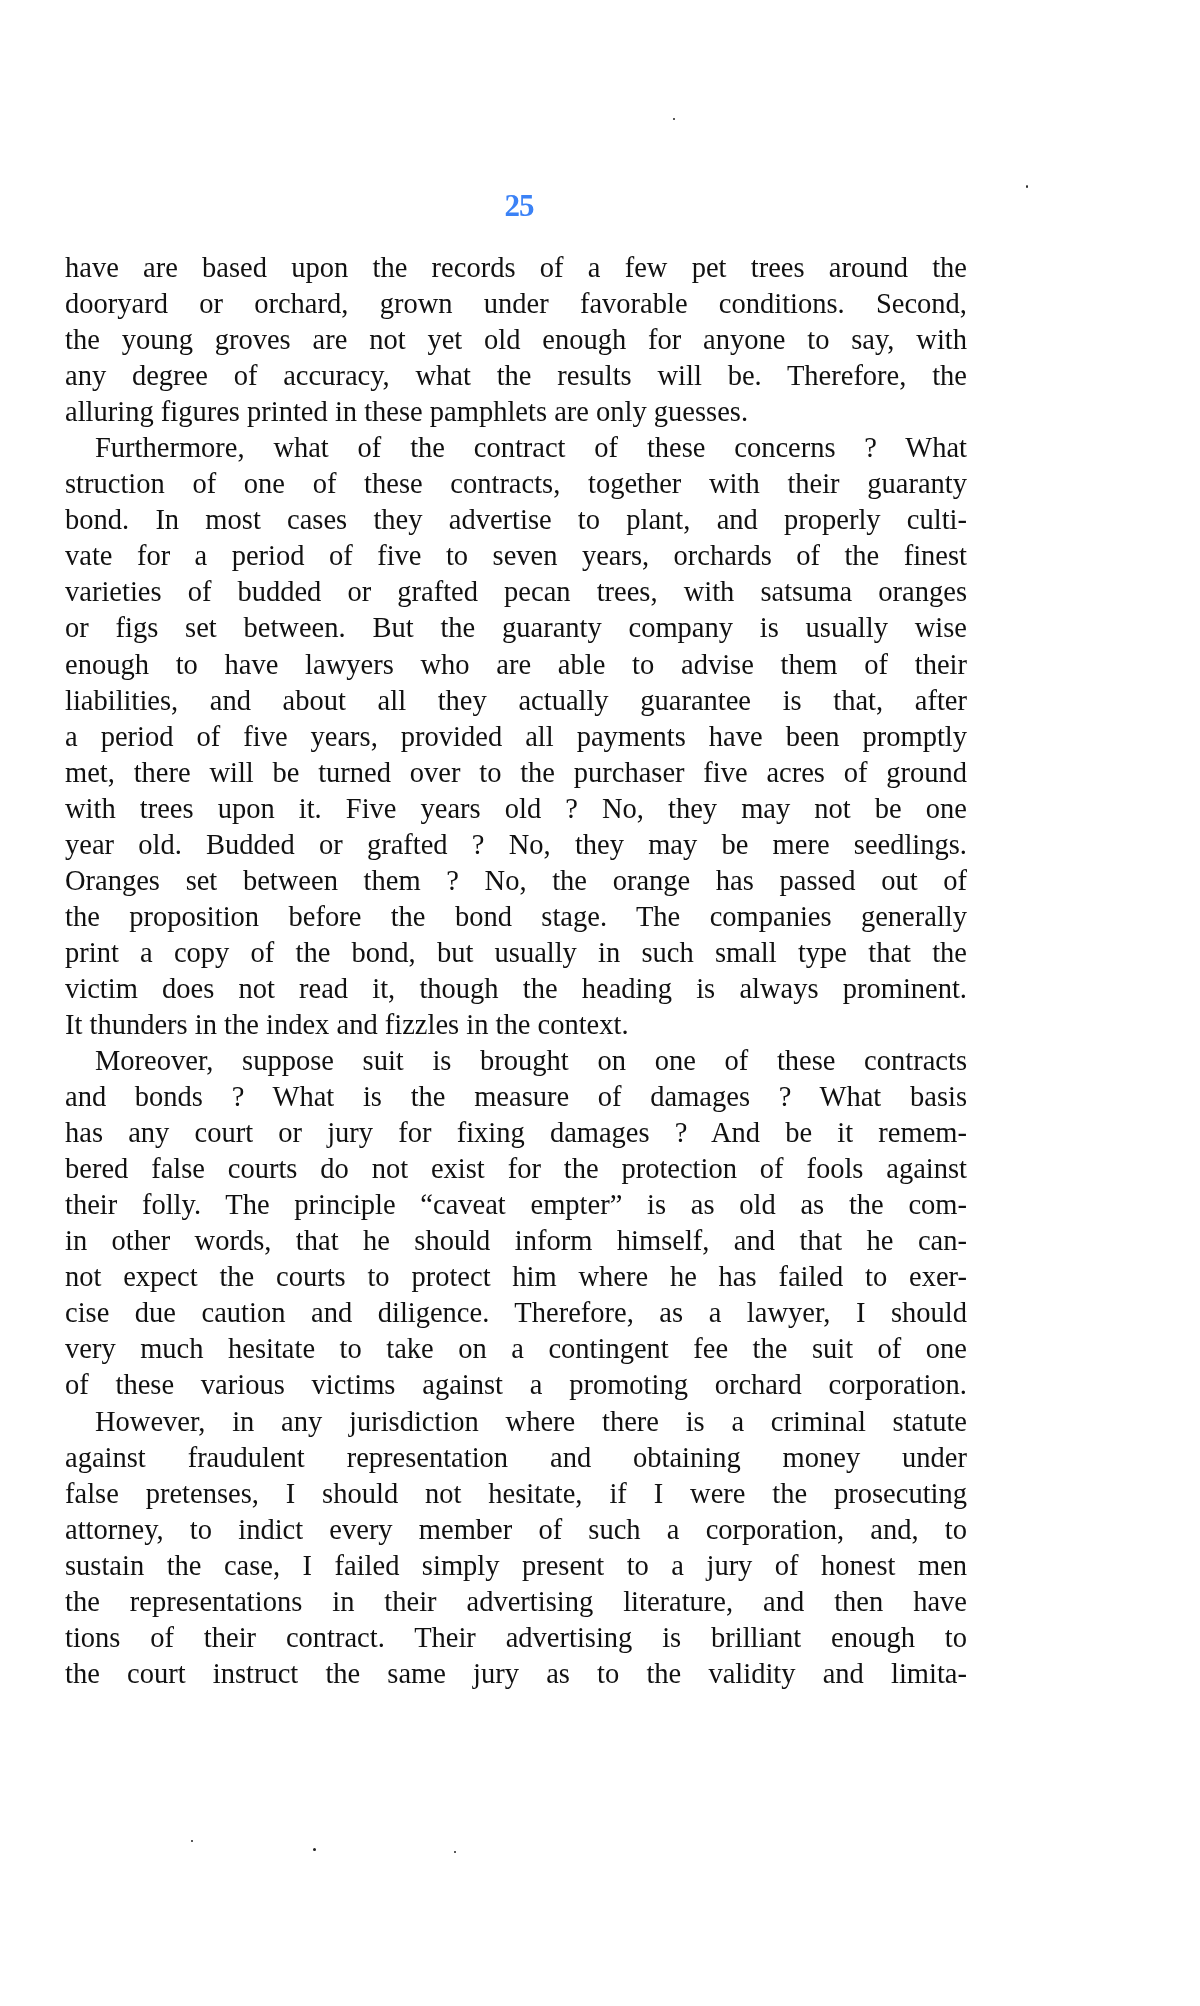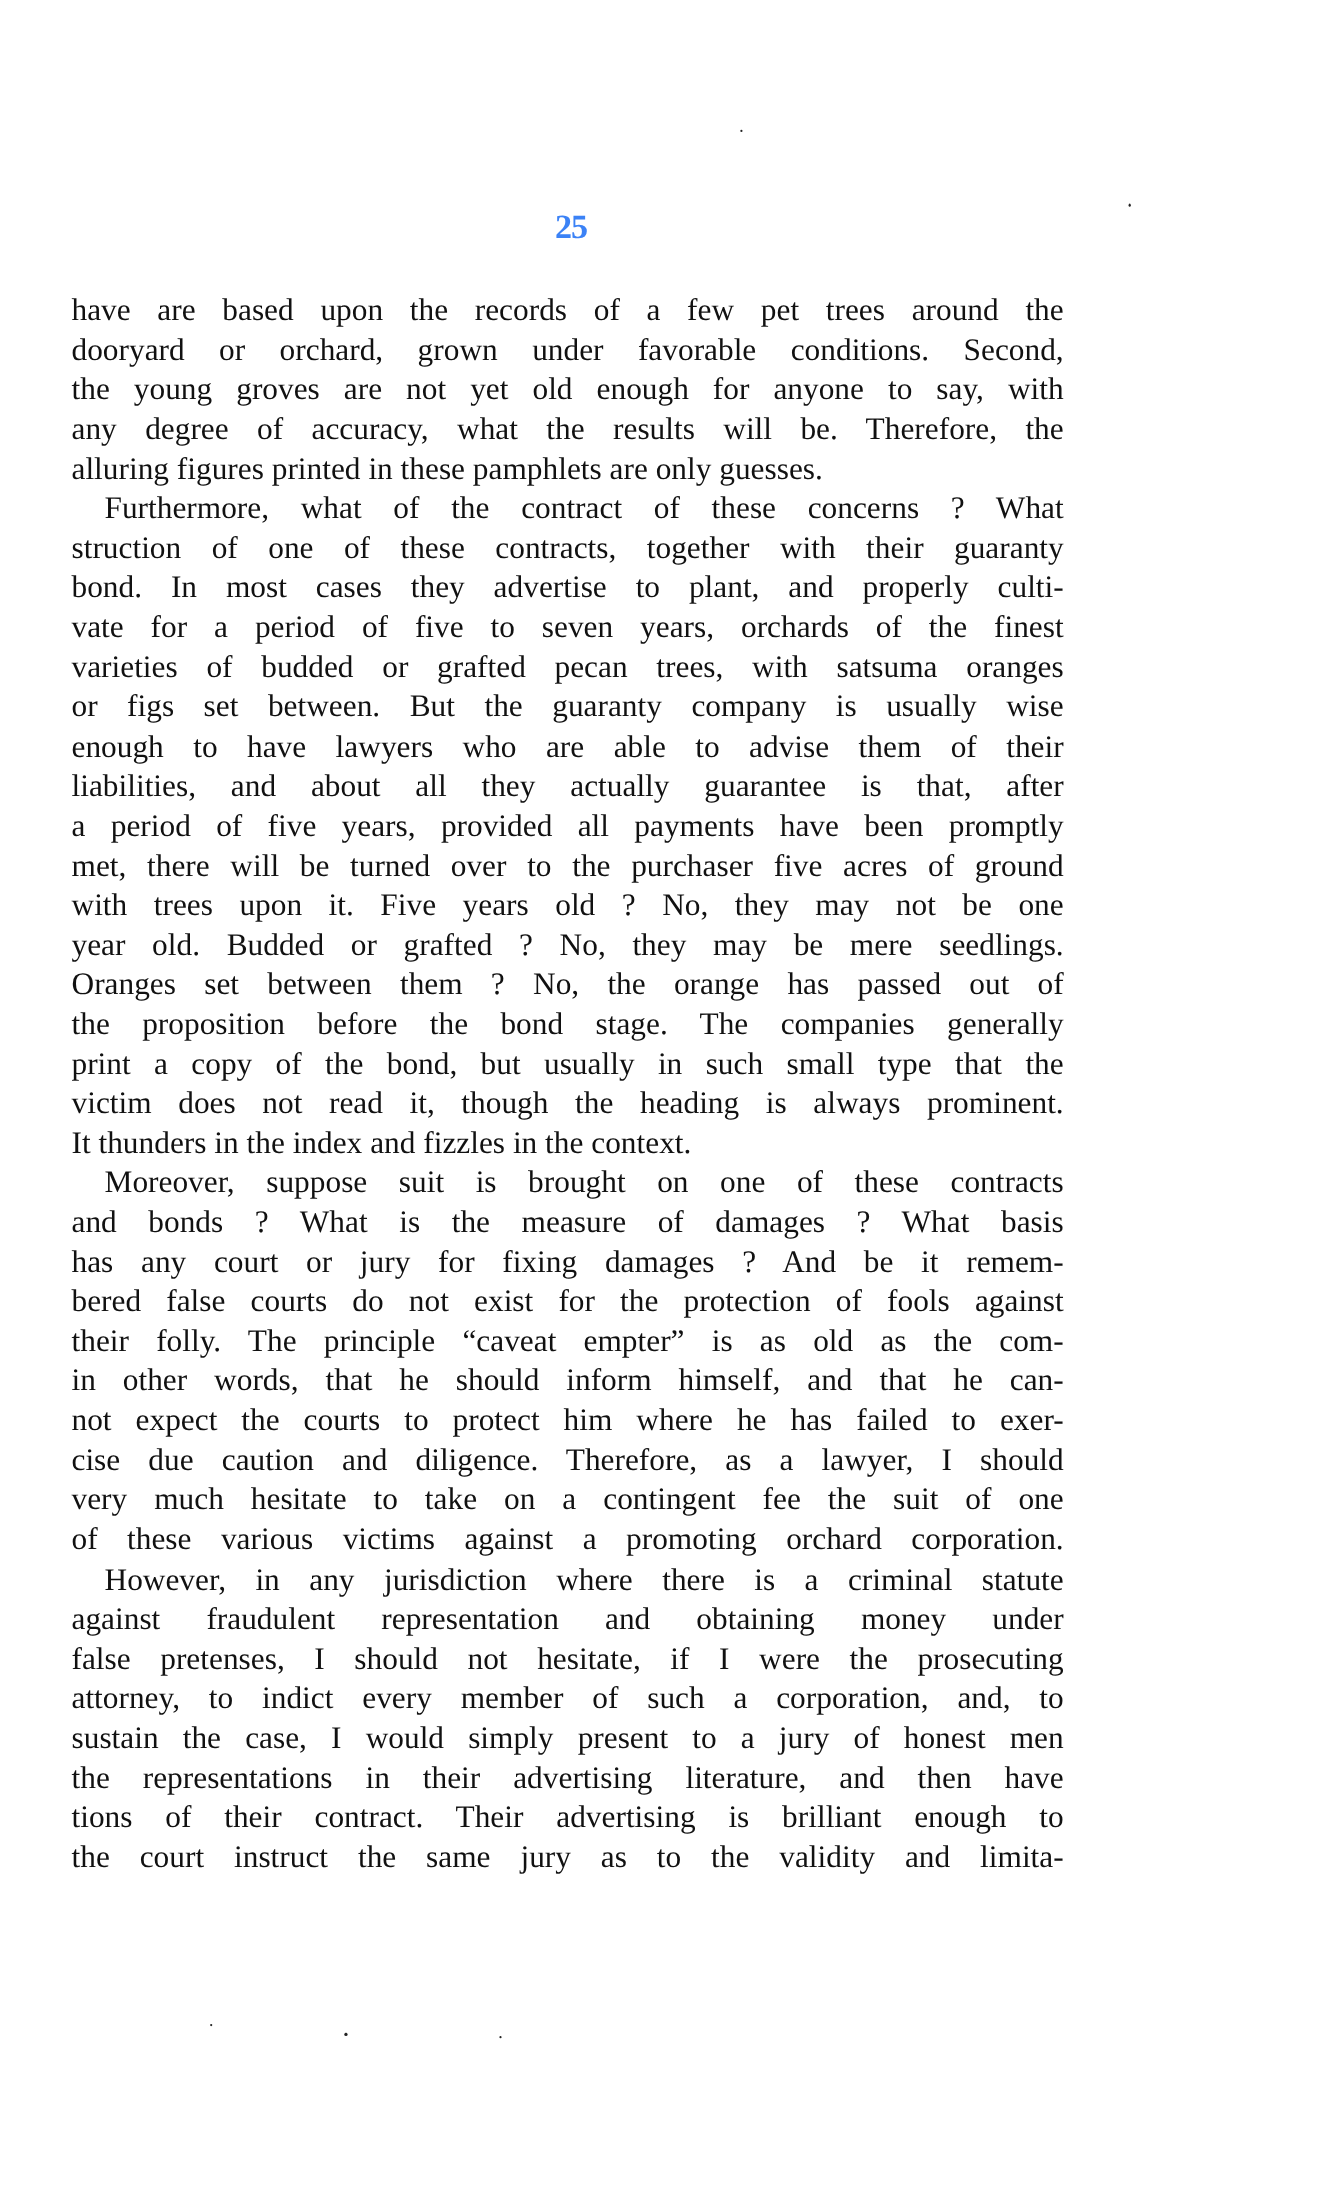--- a/index.html
+++ b/index.html
@@ -6,21 +6,21 @@
   body { width: 1200px; height: 2006px; position: relative; overflow: hidden; }
   .page { position: absolute; left: 0; top: 0; width: 1200px; height: 2006px; background: #ffffff; }
   .page-number {
     position: absolute; left: 0; width: 1038px; top: 188px; text-align: center;
     font-family: "Liberation Serif", "DejaVu Serif", serif; font-size: 31px; font-weight: bold;
     color: #3b82f6; letter-spacing: -1px;
   }
   .body-text {
     position: absolute; left: 65px; width: 902px; top: 250px;
     font-family: "Liberation Serif", "DejaVu Serif", serif;
-    font-size: 28.5px; color: #111; line-height: 36.05px; margin-top: 15px;
+    font-size: 28.5px; color: #111; line-height: 36.05px;
   }
   .line {
     display: block; height: 36.05px; white-space: nowrap; overflow: visible;
     text-align: justify; text-align-last: justify; text-justify: inter-word;
     transform-origin: left center;
   }
   .line.last { text-align-last: left; }
   .line.indent { padding-left: 30px; }
   .speck { position: absolute; background: #222; border-radius: 50%; }
 </style>
@@ -71,21 +71,21 @@
       <span class="line">cise due caution and diligence.  Therefore, as a lawyer, I should</span>
       <span class="line">very much hesitate to take on a contingent fee the suit of one</span>
       <span class="line">of these various victims against a promoting orchard corporation.</span>
     </div>
 
     <div class="paragraph">
       <span class="line indent">However, in any jurisdiction where there is a criminal statute</span>
       <span class="line">against fraudulent representation and obtaining money under</span>
       <span class="line">false pretenses, I should not hesitate, if I were the prosecuting</span>
       <span class="line">attorney, to indict every member of such a corporation, and, to</span>
-      <span class="line">sustain the case, I would simply present to a jury of honest men</span>
+      <span class="line">sustain the case, I failed simply present to a jury of honest men</span>
       <span class="line">the representations in their advertising literature, and then have</span>
       <span class="line">tions of their contract.  Their advertising is brilliant enough to</span>
       <span class="line">the court instruct the same jury as to the validity and limita-</span>
     </div>
   </div>
 
   <div class="speck" style="left:673px;top:118px;width:2px;height:2px;"></div>
   <div class="speck" style="left:1026px;top:185px;width:2px;height:3px;"></div>
   <div class="speck" style="left:191px;top:1840px;width:2px;height:2px;"></div>
   <div class="speck" style="left:313px;top:1848px;width:3px;height:3px;"></div>

